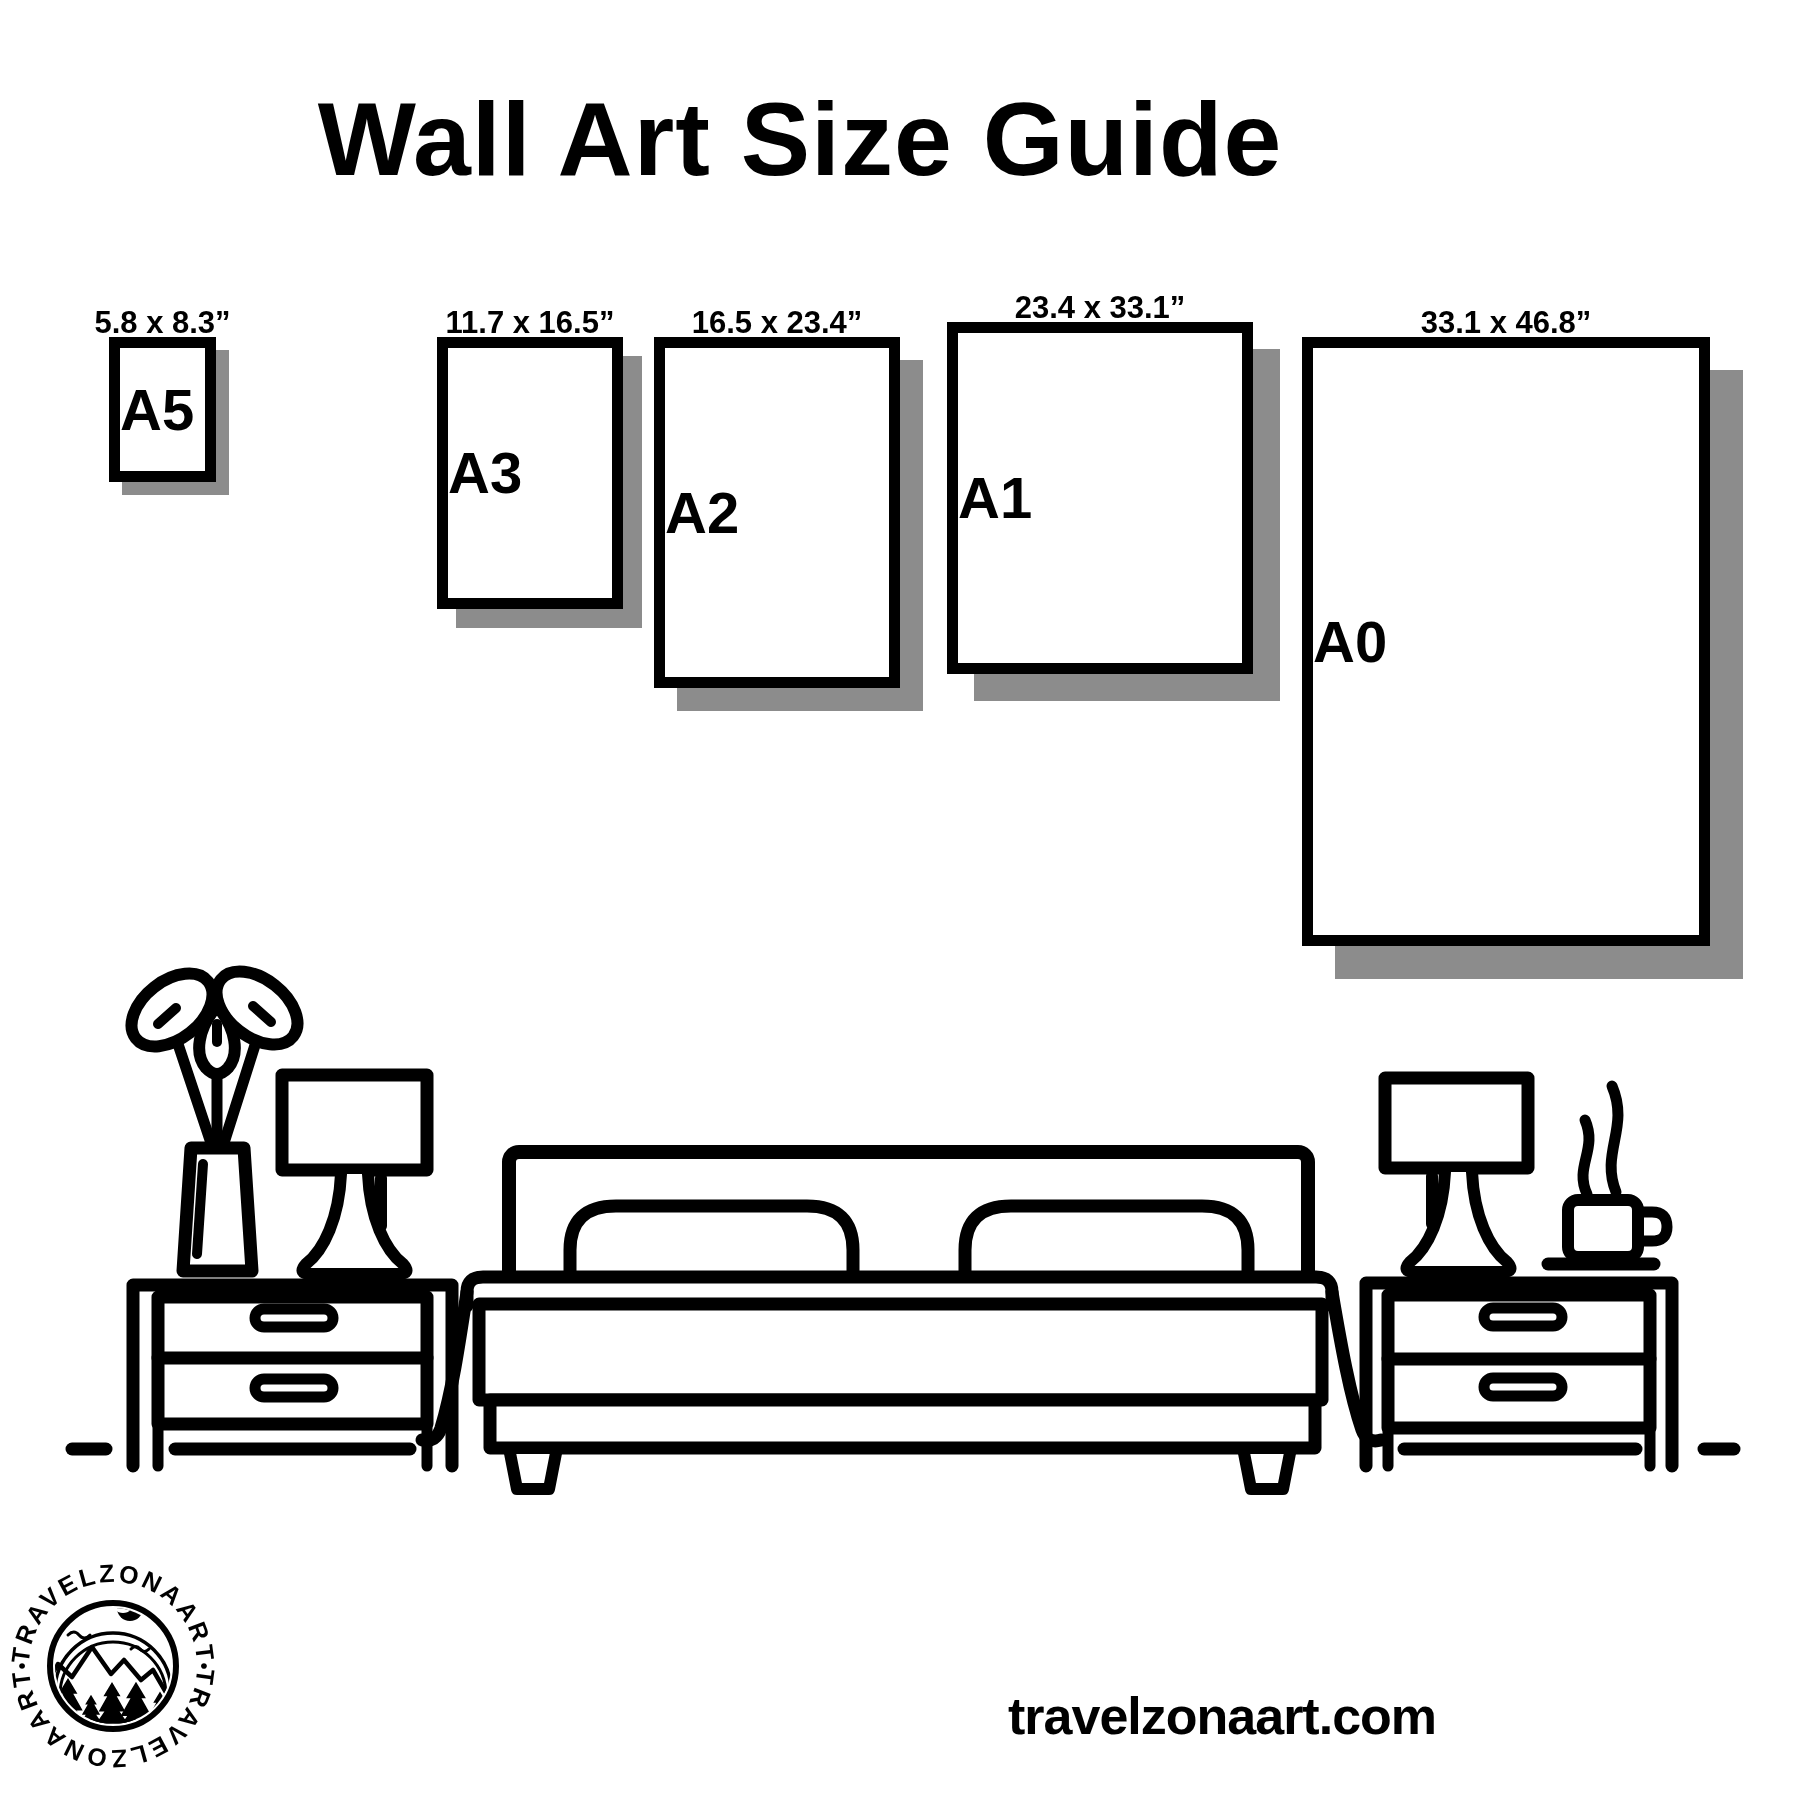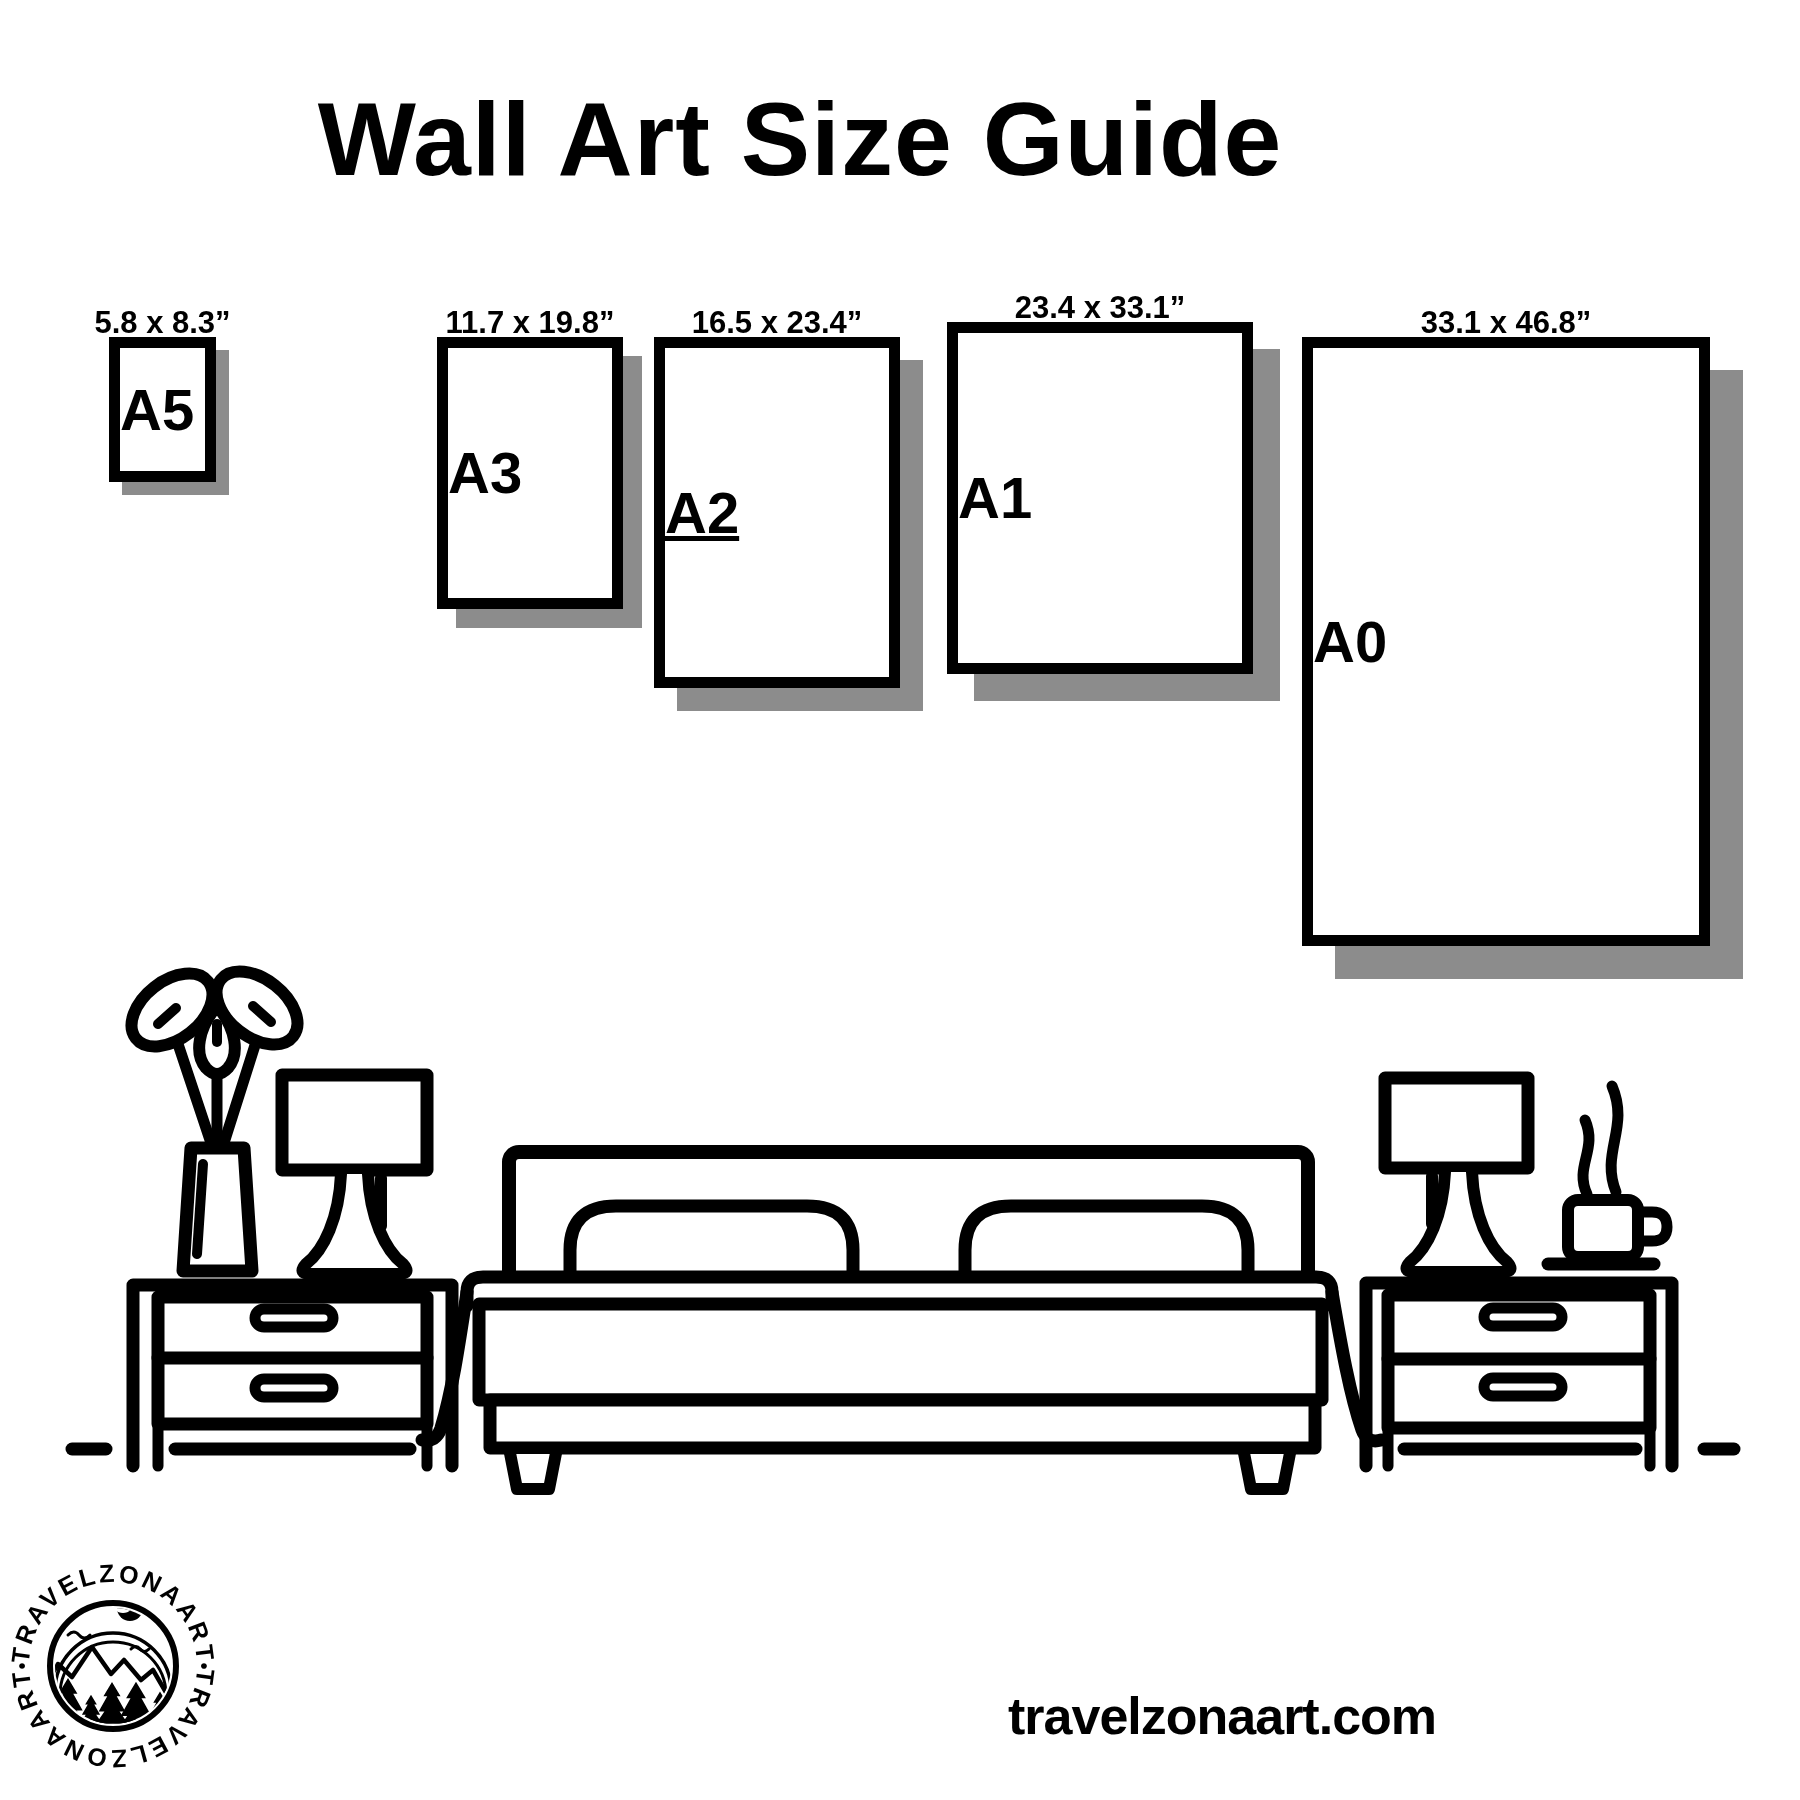--- a/index.html
+++ b/index.html
@@ -24,24 +24,24 @@
 
 <div id="canvas">
 
   <div class="page-title">Wall Art Size Guide</div>
 
   <div class="size-card" style="left: 109px; top: 337px; width: 107px; height: 145px; box-shadow: rgb(140, 140, 140) 13px 13px 0px 0px;">
     <div class="size-dim">5.8 x 8.3”</div>
     <div class="size-code">A5</div>
   </div>
   <div class="size-card" style="left: 437px; top: 337px; width: 186px; height: 272px; box-shadow: rgb(140, 140, 140) 19px 19px 0px 0px;">
-    <div class="size-dim">11.7 x 19.8”</div>
+    <div class="size-dim">11.7 x 16.5”</div>
     <div class="size-code">A3</div>
   </div>
-  <div class="size-card" style="left: 654px; top: 337px; width: 246px; height: 351px; box-shadow: rgb(140, 140, 140) 23px 23px 0px 0px; text-decoration: underline;">
+  <div class="size-card" style="left: 654px; top: 337px; width: 246px; height: 351px; box-shadow: rgb(140, 140, 140) 23px 23px 0px 0px;">
     <div class="size-dim">16.5 x 23.4”</div>
     <div class="size-code">A2</div>
   </div>
   <div class="size-card" style="left: 947px; top: 322px; width: 306px; height: 352px; box-shadow: rgb(140, 140, 140) 27px 27px 0px 0px;">
     <div class="size-dim">23.4 x 33.1”</div>
     <div class="size-code">A1</div>
   </div>
   <div class="size-card" style="left: 1302px; top: 337px; width: 408px; height: 609px; box-shadow: rgb(140, 140, 140) 33px 33px 0px 0px;">
     <div class="size-dim">33.1 x 46.8”</div>
     <div class="size-code">A0</div>

